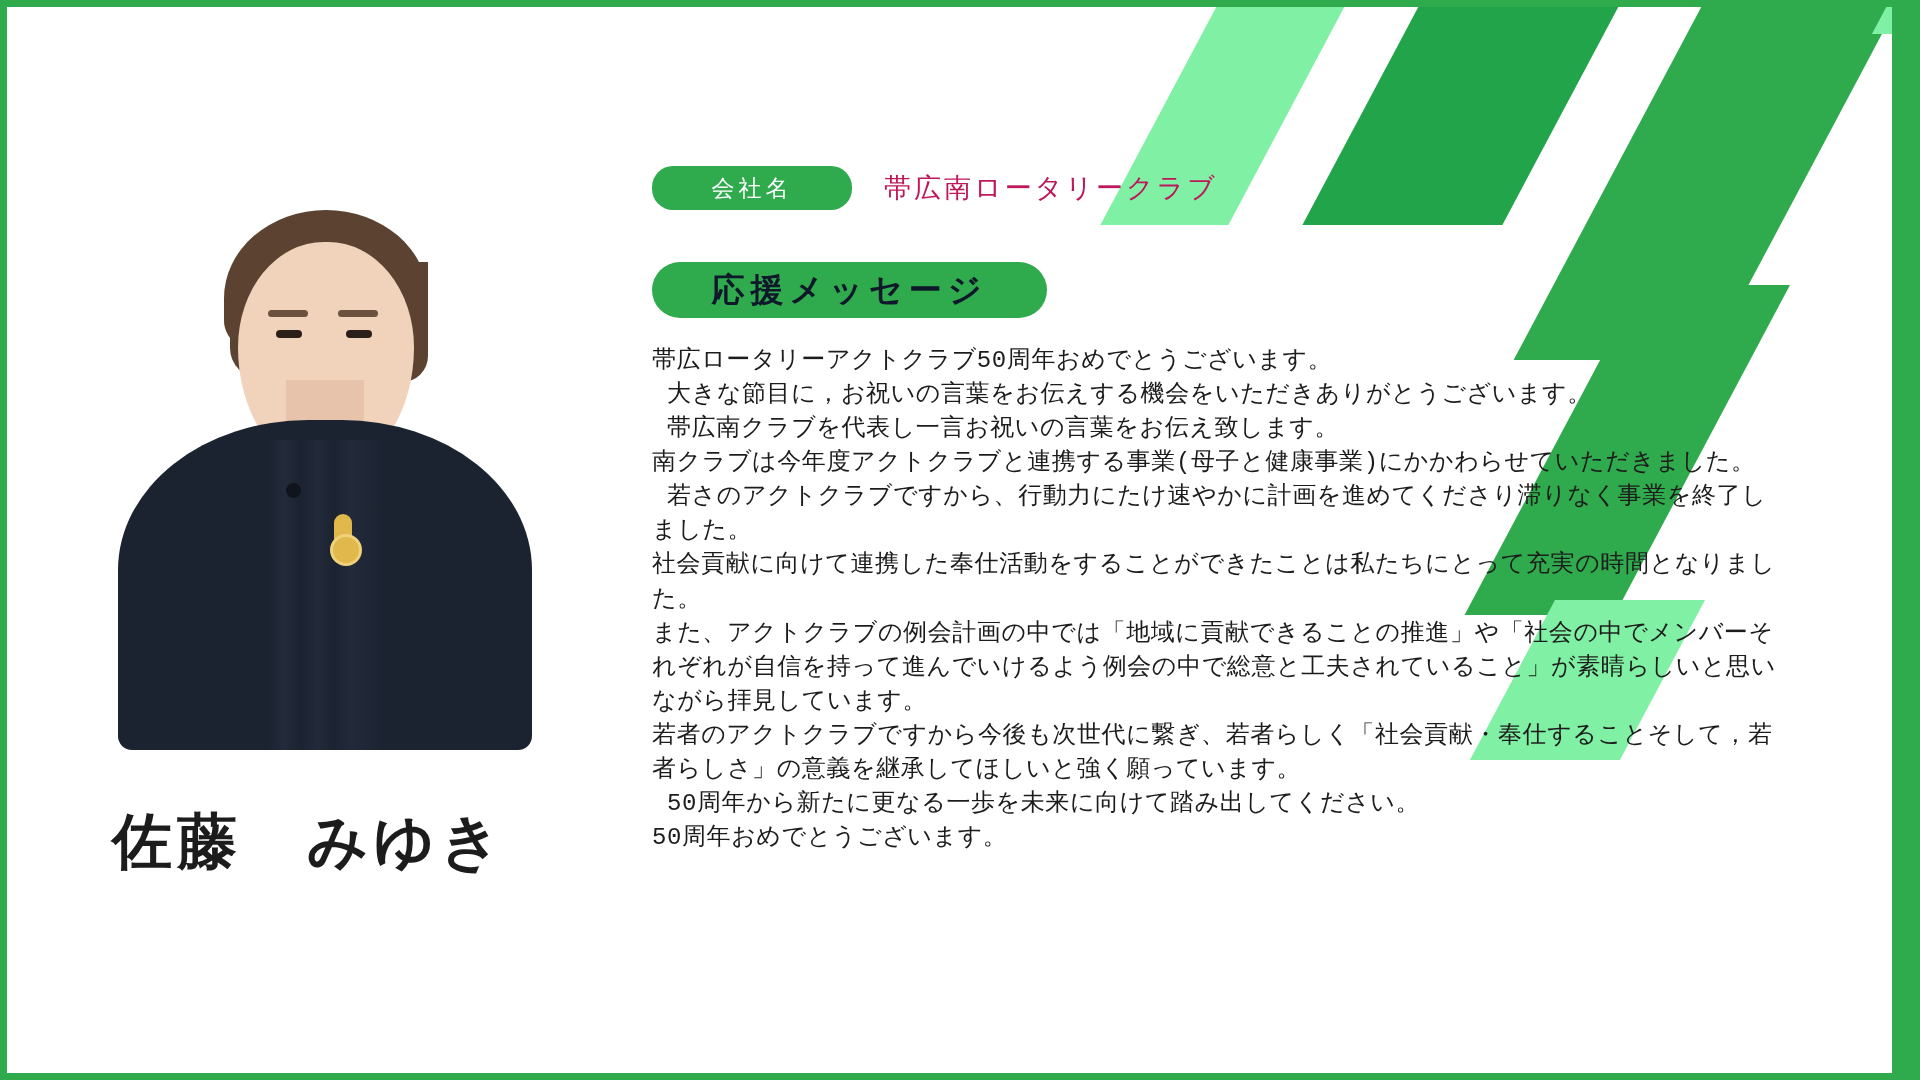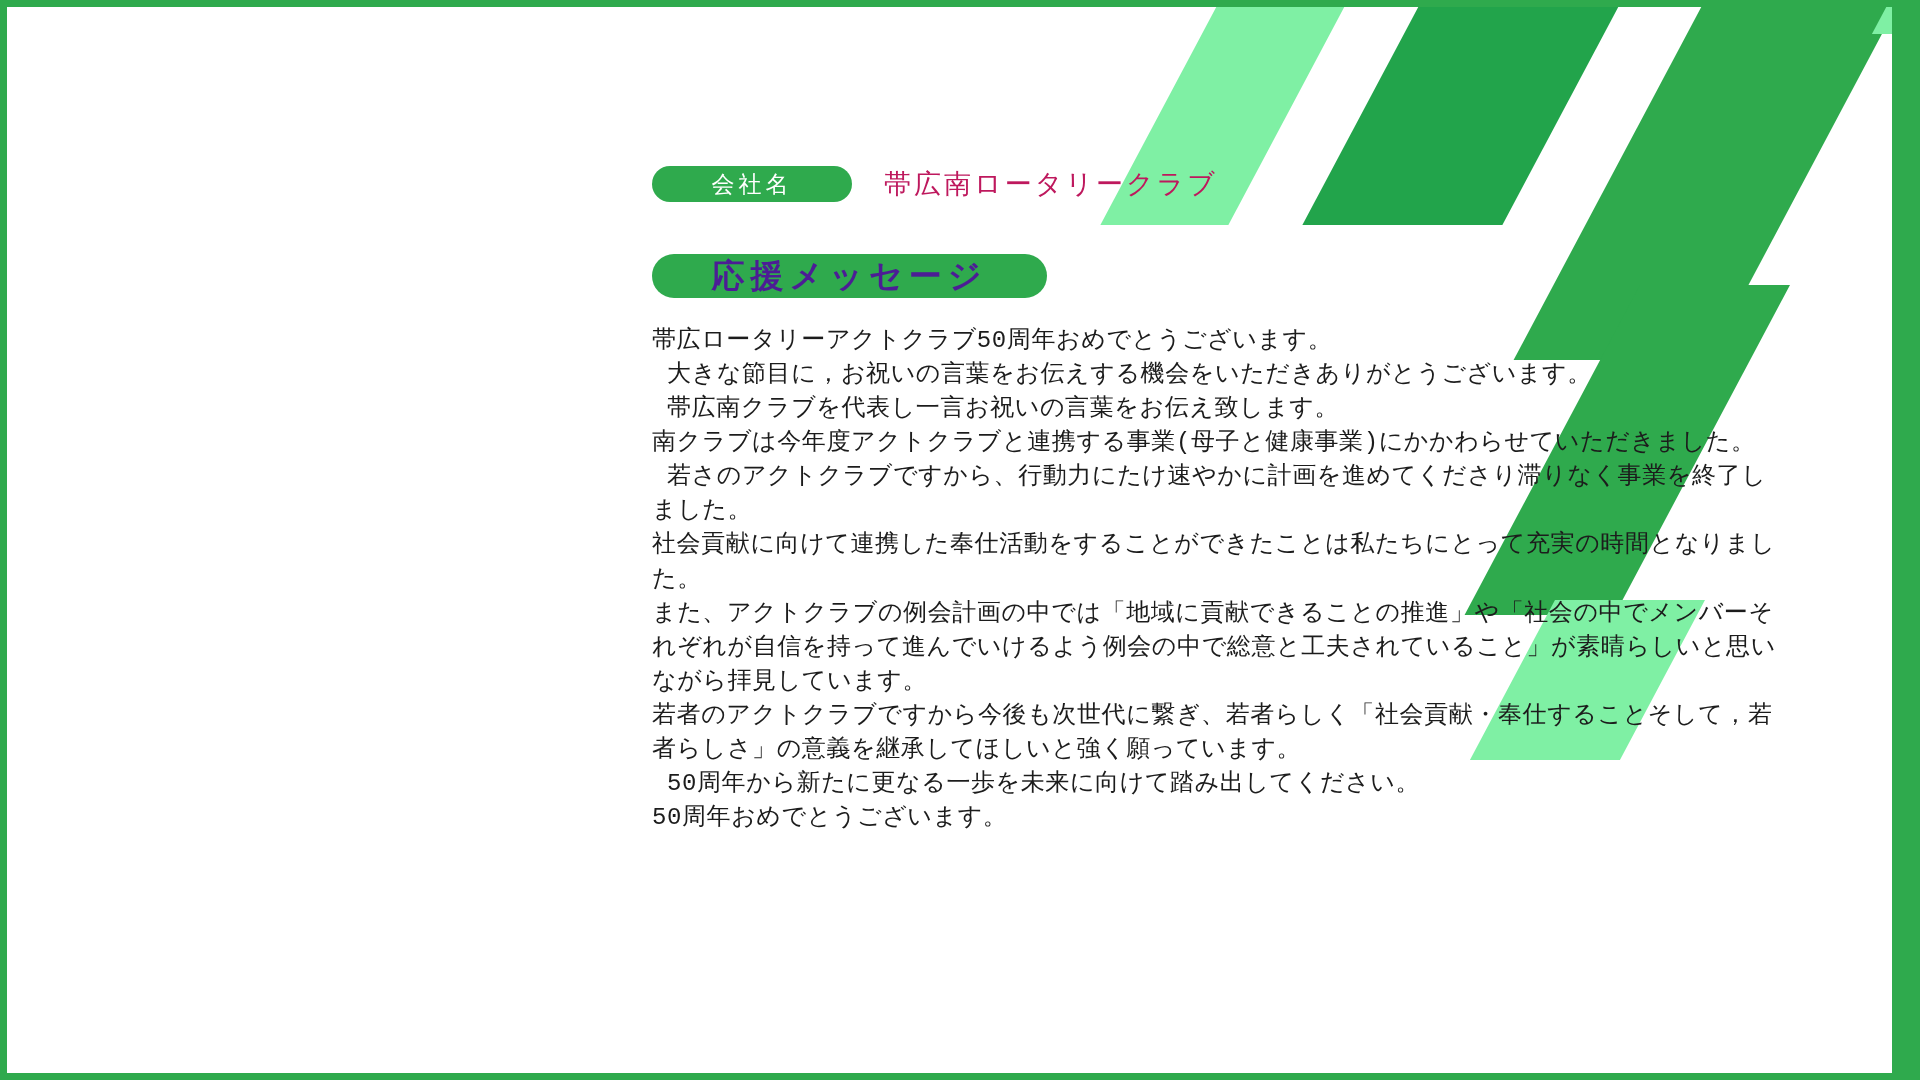--- a/index.html
+++ b/index.html
@@ -272,21 +272,21 @@
     display: flex;
     align-items: center;
     margin-bottom: 14px;
   }
 
   .pill {
     display: inline-flex;
     align-items: center;
     justify-content: center;
     min-width: 200px;
-    height: 36px;
+    height: 44px;
     background: #2faa4d;
     color: #ffffff;
     border-radius: 21px;
     font-size: 23px;
     letter-spacing: 4px;
     padding: 2px 18px;
   }
 
   .info-value {
     margin-left: 32px;
@@ -294,23 +294,23 @@
     color: #be185d;
     letter-spacing: 3px;
   }
 
   .msg-heading {
     display: inline-flex;
     align-items: center;
     justify-content: center;
     margin-top: 38px;
     min-width: 395px;
-    height: 44px;
-    background: #2faa4d;
-    color: #4c1d95;
+    height: 56px;
+    background: #2faa4d;
+    color: #0f172a;
     border-radius: 28px;
     font-size: 33px;
     font-weight: bold;
     letter-spacing: 6px;
     padding: 0 26px;
   }
 
   .msg-body {
     margin-top: 26px;
     width: 1135px;
@@ -331,20 +331,38 @@
   <div class="deco-layer">
     <div class="stripe s1"></div>
     <div class="stripe s2"></div>
     <div class="stripe s3"></div>
     <div class="stripe s4"></div>
     <div class="stripe s5"></div>
     <div class="stripe s6"></div>
   </div>
   <div class="edge-col"></div>
 
+  <div class="left-col">
+    <div class="portrait" aria-label="佐藤みゆきの顔写真">
+      <div class="ph-bg"></div>
+      <div class="ph-hair"></div>
+      <div class="ph-hair-r"></div>
+      <div class="ph-head"></div>
+      <div class="ph-brow l"></div>
+      <div class="ph-brow r"></div>
+      <div class="ph-eye l"></div>
+      <div class="ph-eye r"></div>
+      <div class="ph-mouth"></div>
+      <div class="ph-neck"></div>
+      <div class="ph-body"></div>
+      <div class="ph-button"></div>
+      <div class="ph-pin"></div>
+    </div>
+    <div class="person-name">佐藤　みゆき</div>
+  </div>
 
   <div class="right-col">
 
     <div class="info-row">
       <span class="pill">会社名</span>
       <span class="info-value">帯広南ロータリークラブ</span>
     </div>
 
 
     <div class="msg-heading">応援メッセージ</div>

